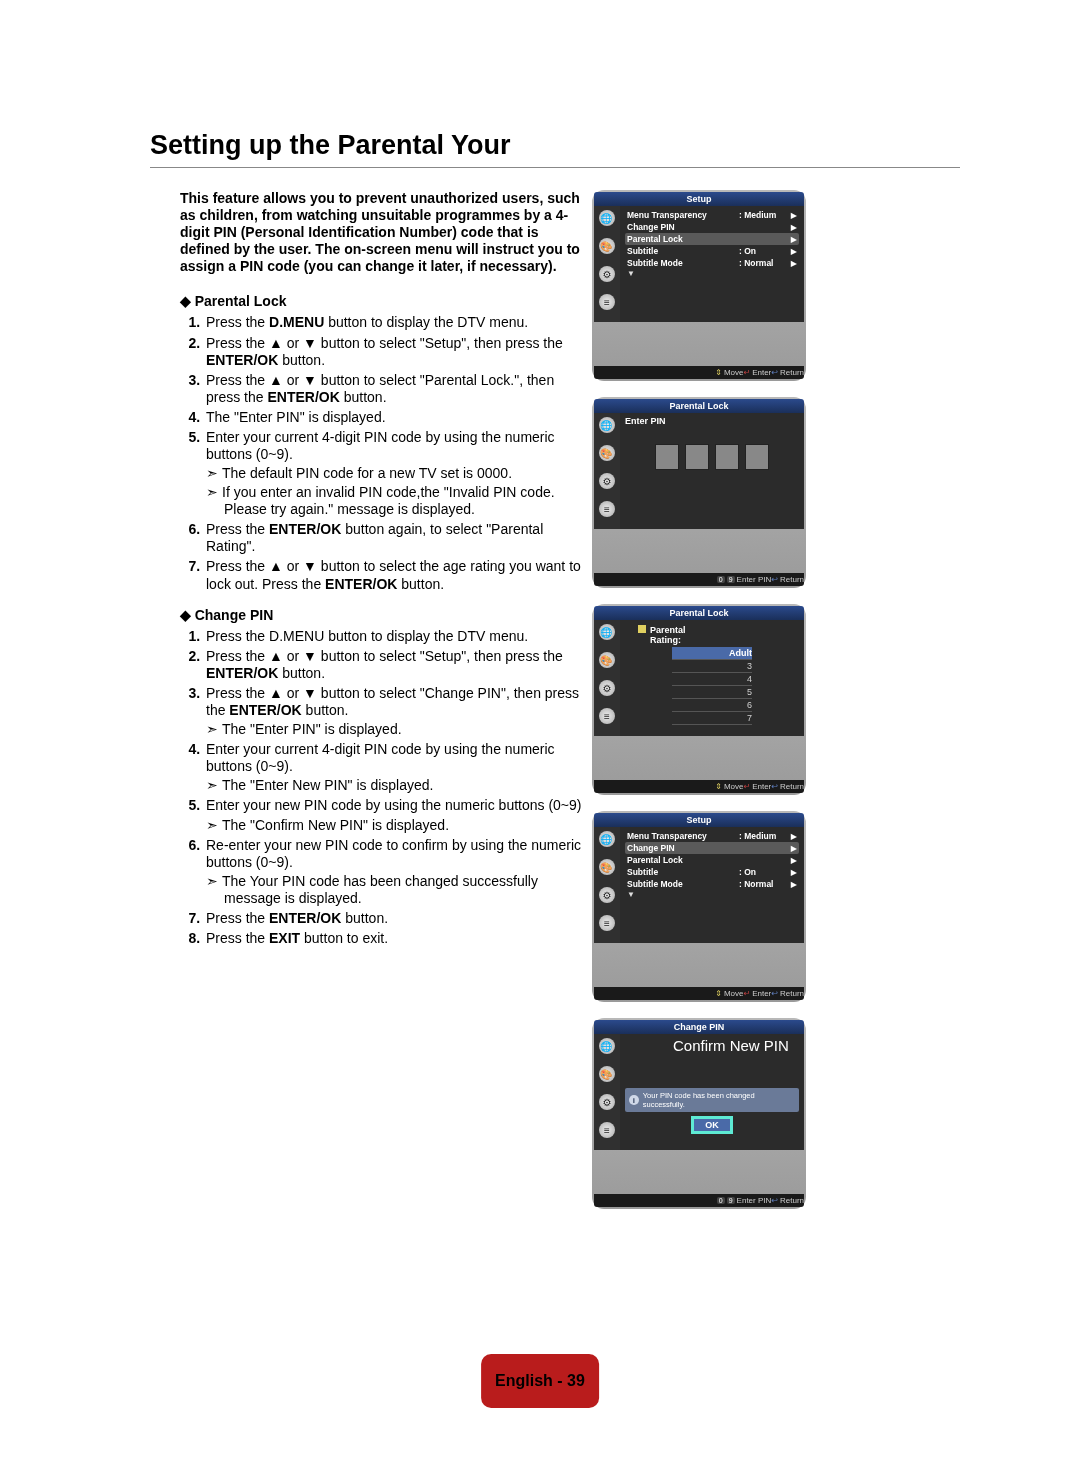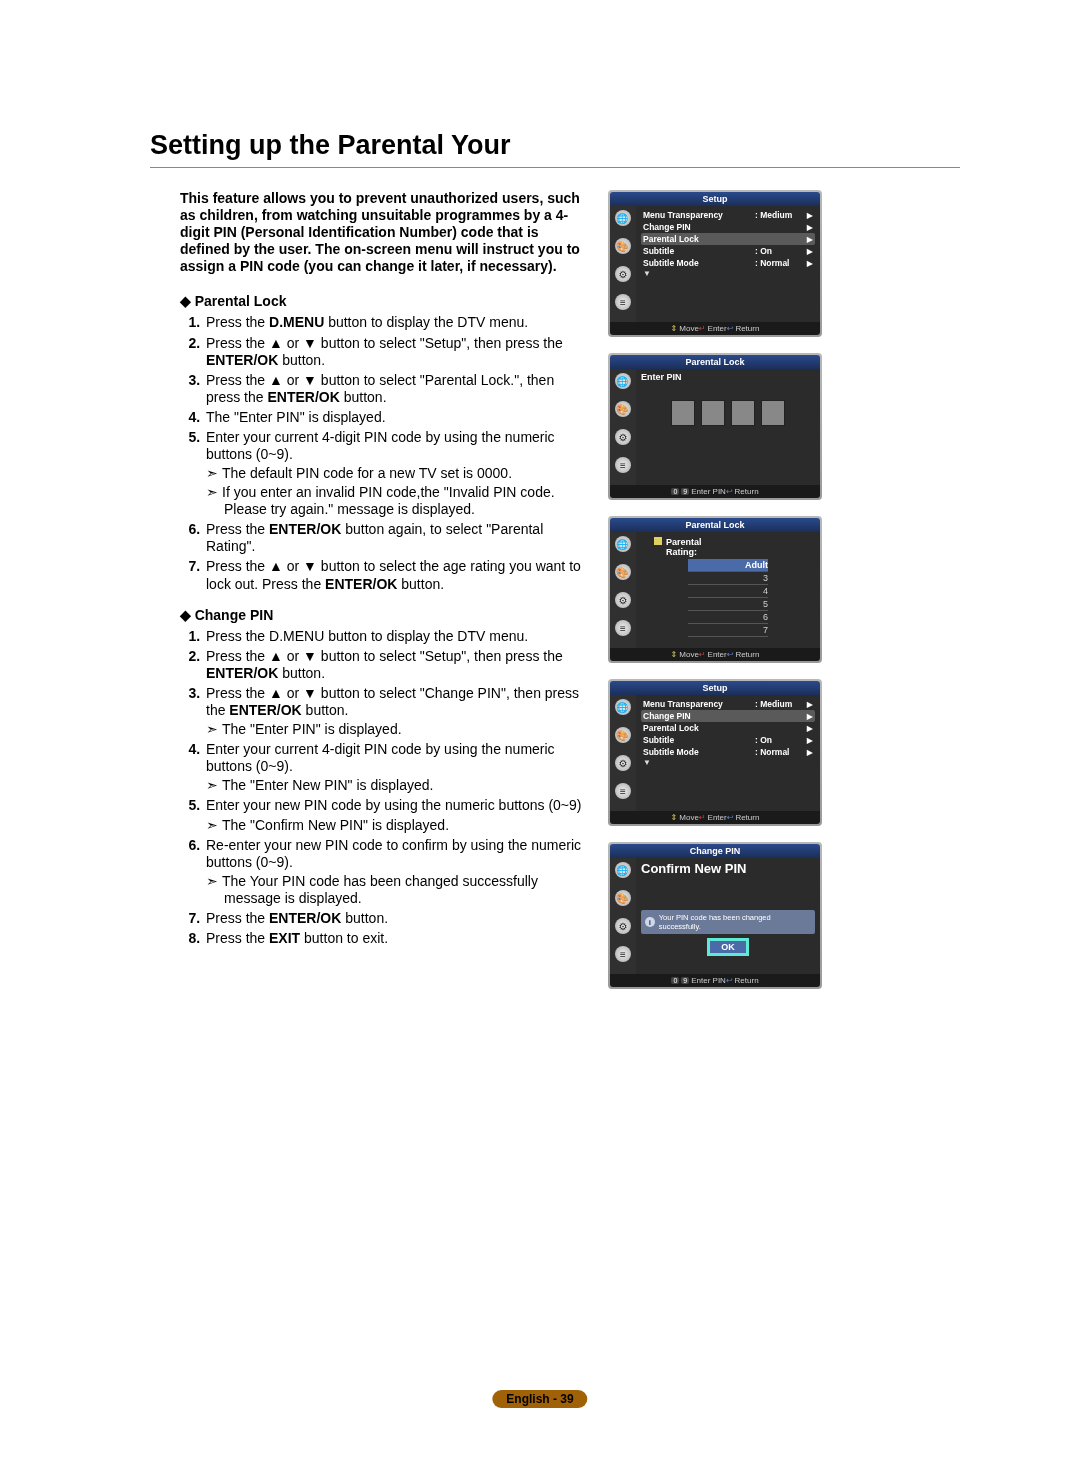--- a/index.html
+++ b/index.html
@@ -19,21 +19,21 @@
     font-weight: bold;
     margin: 0 0 6px 0;
   }
   .hr {
     border: none;
     border-top: 1px solid #888;
     margin: 0 0 22px 0;
   }
   .cols {
     display: flex;
-    gap: 22px;
+    gap: 6px;
   }
   .left {
     width: 436px;
     font-size: 14px;
     line-height: 1.22;
   }
   .right {
     width: 210px;
   }
   .intro {
@@ -61,21 +61,21 @@
   .sub .arw {
     display: inline-block;
     width: 16px;
     margin-left: -18px;
   }
   .b { font-weight: bold; }
 
   
   .osd {
     width: 210px;
-    border-radius: 4px;
+    border-radius: 12px;
     padding: 2px;
     margin-bottom: 16px;
     font-family: Arial, Helvetica, sans-serif;
     background: linear-gradient(#b8b8b8,#9a9a9a);
   }
   .osd-title {
     background: linear-gradient(#2b4a8c,#1a2f5a);
     color: #fff;
     font-size: 9px;
     font-weight: bold;
@@ -121,22 +121,23 @@
   .mrow .val { width: 50px; font-weight: bold; }
   .mrow .tri { width: 8px; text-align:right; font-size:8px; }
   .downrow { font-size:8px; color:#ddd; padding-left:2px; }
 
   .osd-foot {
     background: #1a1a1a;
     color: #ccc;
     font-size: 8px;
     padding: 2px 0;
     display: flex;
-    justify-content: center;
+    justify-content: flex-end;
     border-radius: 0 0 3px 3px;
+    margin-top: 44px;
   }
   .osd-foot span { white-space: nowrap; }
   .osd-foot .sym { color:#e0d060; margin-right:2px;}
   .osd-foot .symE { color:#c04040; margin-right:2px;}
   .osd-foot .symR { color:#6080c0; margin-right:2px;}
   .osd-foot .num { background:#444; color:#fff; border-radius:2px; padding:0 2px; margin-right:2px; font-size:7px;}
 
   
   .pinrow { display:flex; justify-content:center; gap:6px; margin:18px 0; }
   .pinbox {
@@ -160,21 +161,21 @@
   .rlist .r {
     border-bottom:1px solid #555;
     color:#d0d0d0; font-size:9px;
     padding:1px 0; text-align:right;
   }
   .rlist .r.active {
     background:#4a6aa8; color:#fff; font-weight:bold;
   }
 
   
-  .confirm-label { font-size:13px; font-weight:bold; color:#fff; }
+  .confirm-label { font-size:15px; font-weight:normal; color:#fff;margin-left:48px; }
   .confirm-msg {
     margin-top: 34px;
     background: #6a7a98;
     color:#fff;
     font-size:7.5px;
     padding:3px 4px;
     border-radius:2px;
     display:flex;
     align-items:center;
     gap:4px;
@@ -195,25 +196,25 @@
     font-weight:bold;
     text-align:center;
     padding:1px 0;
   }
 
   
   .pagenum {
     position:absolute;
     left:50%; transform:translateX(-50%);
     bottom: 64px;
-    background:#a16207;
+    background:#b91c1c;
     color:#000;
-    font-size:12px;
+    font-size:16px;
     font-weight:bold;
-    padding:2px 14px;
+    padding:18px 14px;
     border-radius:10px;
   }
 </style>
 </head>
 <body>
 
 <div class="page">
   <h1>Setting up the Parental Your</h1>
   <hr class="hr">
 

